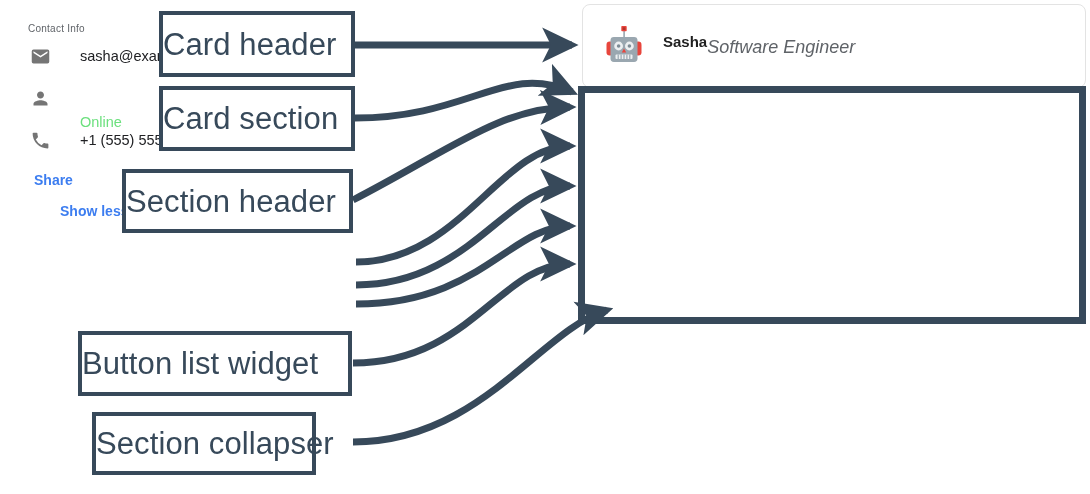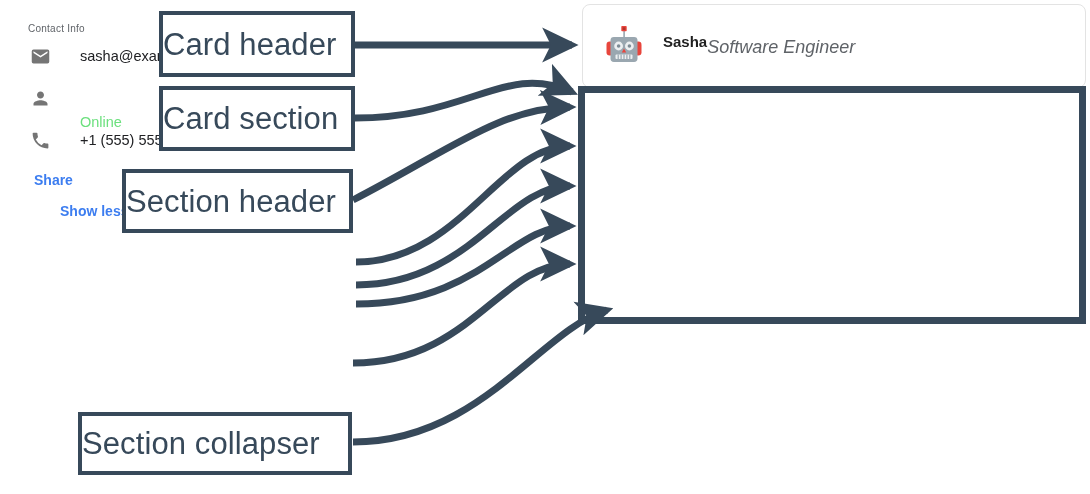--- a/index.html
+++ b/index.html
@@ -36,21 +36,21 @@
     color: #37495a;
     white-space: nowrap;
     letter-spacing: 0.1px;
   }
 
   #c-card-header    { left: 159px; top: 11px;  width: 196px; height: 66px; }
   #c-card-section   { left: 159px; top: 86px;  width: 196px; height: 65px; }
   #c-section-header { left: 122px; top: 169px; width: 231px; height: 64px; }
   #c-decorated      { left: 10px;  top: 249px; width: 345px; height: 67px; }
   #c-button-list    { left: 78px;  top: 331px; width: 274px; height: 65px; }
-  #c-collapser      { left: 78px;  top: 412px; width: 274px; height: 63px; }
+  #c-collapser      { left: 92px;  top: 412px; width: 224px; height: 63px; }
 
   
   #arrows {
     position: absolute;
     left: 0; top: 0;
     width: 1090px;
     height: 494px;
     z-index: 5;
     pointer-events: none;
   }
@@ -204,20 +204,23 @@
 
   <div class="callout" id="c-card-header">
     <span>Card header</span>
   </div>
   <div class="callout" id="c-card-section">
     <span>Card section</span>
   </div>
   <div class="callout" id="c-section-header">
     <span>Section header</span>
   </div>
+  <div class="callout" id="c-button-list">
+    <span>Button list widget</span>
+  </div>
   <div class="callout" id="c-collapser">
     <span>Section collapser</span>
   </div>
 
   <div id="card">
     <div id="card-header">
       <svg id="avatar" viewBox="0 0 46 46" xmlns="http://www.w3.org/2000/svg">
 
         <rect x="22.3" y="6" width="1.6" height="9" fill="#9aa7b0"></rect>
         <rect x="20.3" y="3" width="5.4" height="5.2" rx="0.8" fill="#e8453c"></rect>

